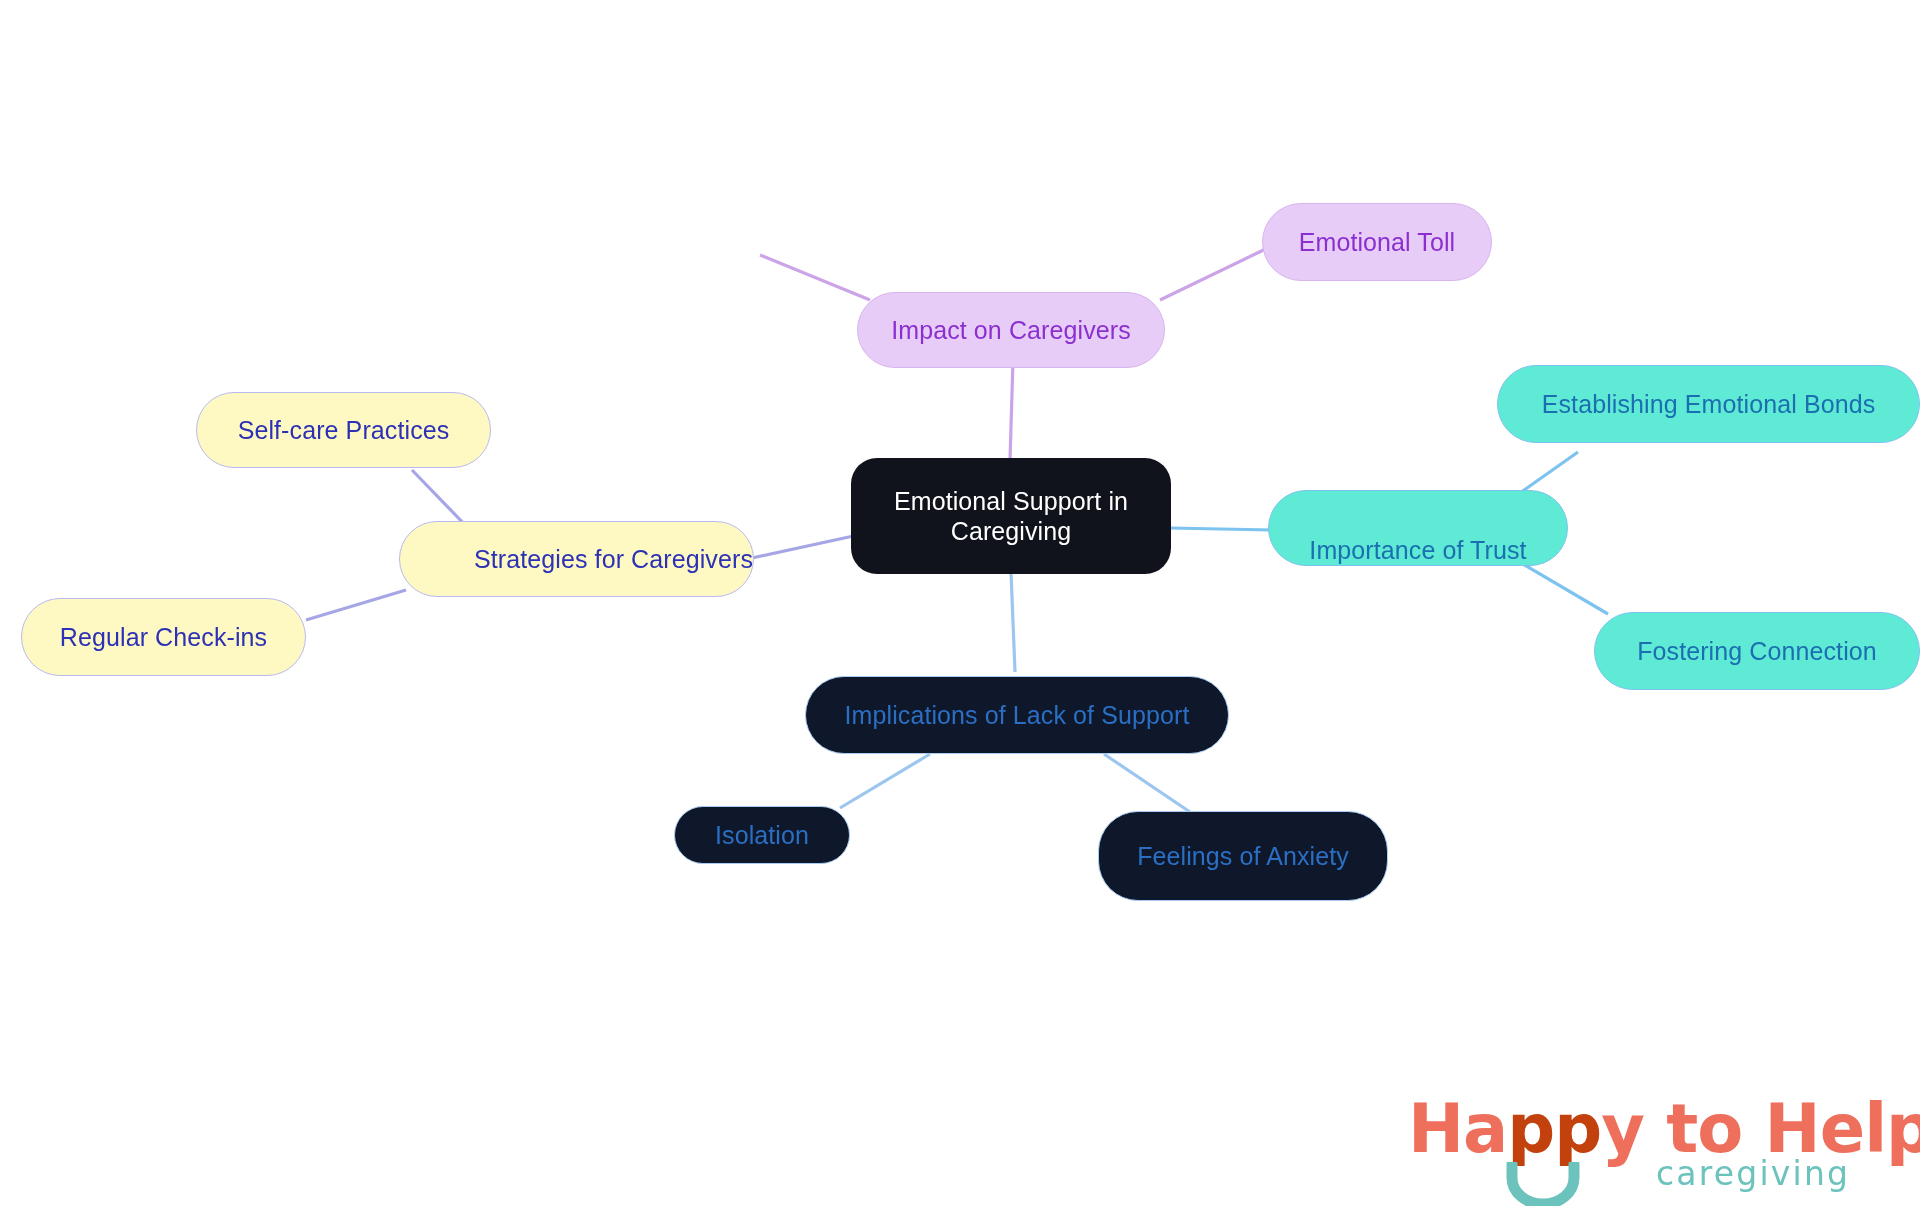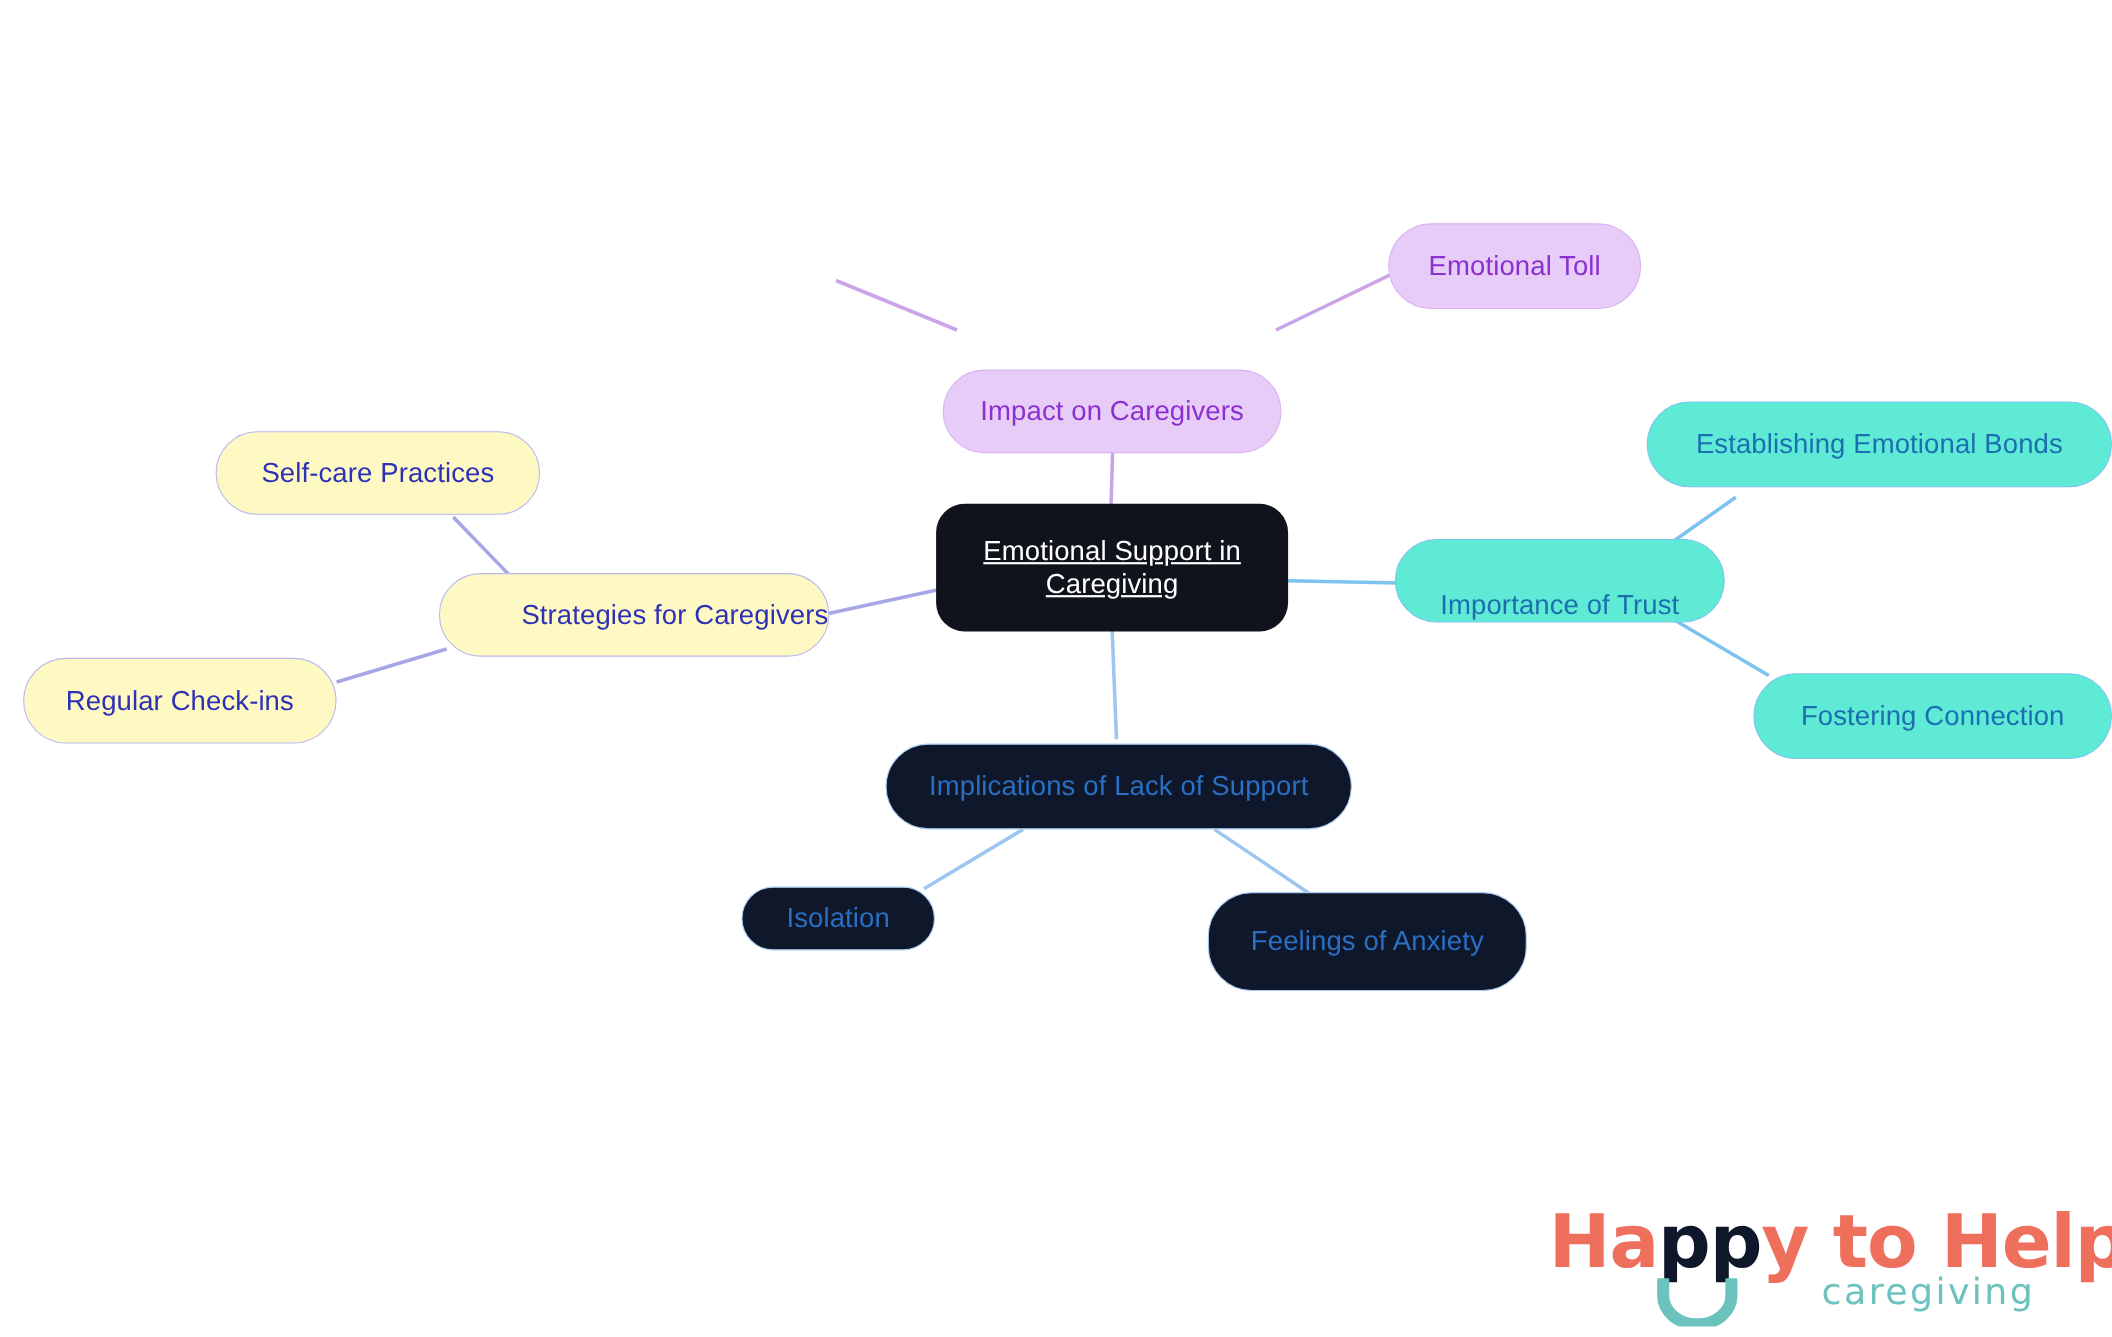--- a/index.html
+++ b/index.html
@@ -86,21 +86,21 @@
     position: absolute;
     left: 0;
     top: 0;
     font-family: "DejaVu Sans", sans-serif;
     font-weight: bold;
     font-size: 67px;
     letter-spacing: -1px;
     white-space: nowrap;
   }
   .logo-coral { color: #ef6f5d; }
-  .logo-teal  { color: #0f172a; }
+  .logo-teal  { color: #c2410c; }
   .logo-sub {
     position: absolute;
     left: 248px;
     top: 64px;
     font-family: "DejaVu Sans", sans-serif;
     font-size: 33px;
     letter-spacing: 2.2px;
     color: #6cc3bd;
     white-space: nowrap;
   }
@@ -135,26 +135,26 @@
 
     <path d="M 1516 560 L 1608 614" stroke="#7cc3f0" stroke-width="3.2" fill="none"></path>
 
     <path d="M 1011 572 L 1015 672" stroke="#9cc6ef" stroke-width="3.2" fill="none"></path>
 
     <path d="M 930 754 L 840 808" stroke="#9cc6ef" stroke-width="3.2" fill="none"></path>
 
     <path d="M 1104 754 L 1190 812" stroke="#9cc6ef" stroke-width="3.2" fill="none"></path>
   </svg>
 
-  <div class="node node-root" style="left:851px; top:458px; width:320px; height:116px;text-decoration:underline;">
+  <div class="node node-root" style="left:851px; top:458px; width:320px; height:116px;">
     <span>Emotional Support in
 Caregiving</span>
   </div>
 
-  <div class="node node-purple" style="left:857px; top:292px; width:308px; height:76px;margin-top:44px;">
+  <div class="node node-purple" style="left:857px; top:292px; width:308px; height:76px;">
     <span>Impact on Caregivers</span>
   </div>
 
 
   <div class="node node-purple" style="left:1262px; top:203px; width:230px; height:78px;">
     <span>Emotional Toll</span>
   </div>
 
   <div class="node node-periwinkle" style="left:399px; top:521px; width:355px; height:76px;justify-content:flex-end;">
     <span>Strategies for Caregivers</span>

